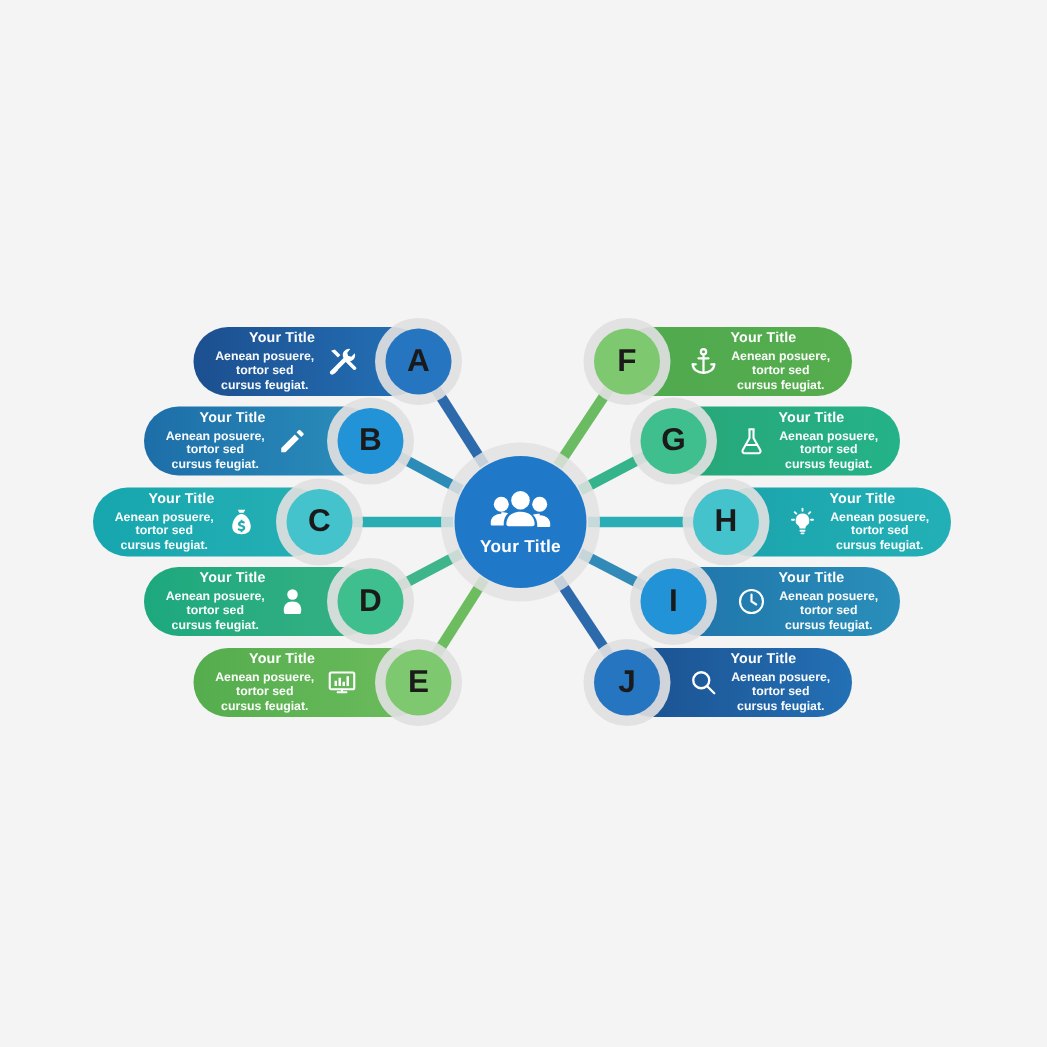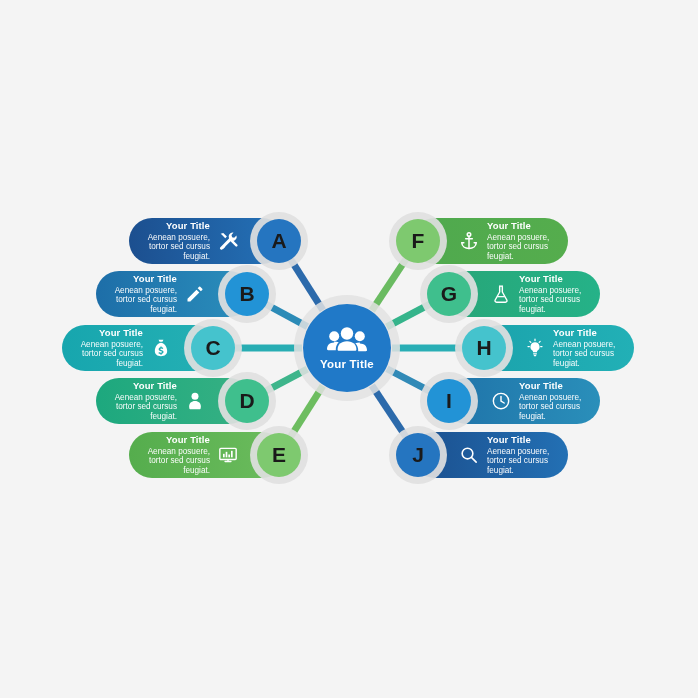--- a/index.html
+++ b/index.html
@@ -54,22 +54,23 @@
     line-height: 1.18;
   }
   .pill-title {
     font-size: 9.5px;
     font-weight: bold;
     letter-spacing: 0.1px;
     margin-bottom: 1px;
   }
   .pill-desc {
     font-size: 8.2px;
-    font-weight: normal;
+    font-weight: bold;
     opacity: 0.97;
+    text-align: center;
   }
   .pill-icon {
     width: 22px;
     height: 22px;
     flex: 0 0 22px;
     display: flex;
     align-items: center;
     justify-content: center;
   }
   .pill.left .pill-icon { margin-left: 7px; }

